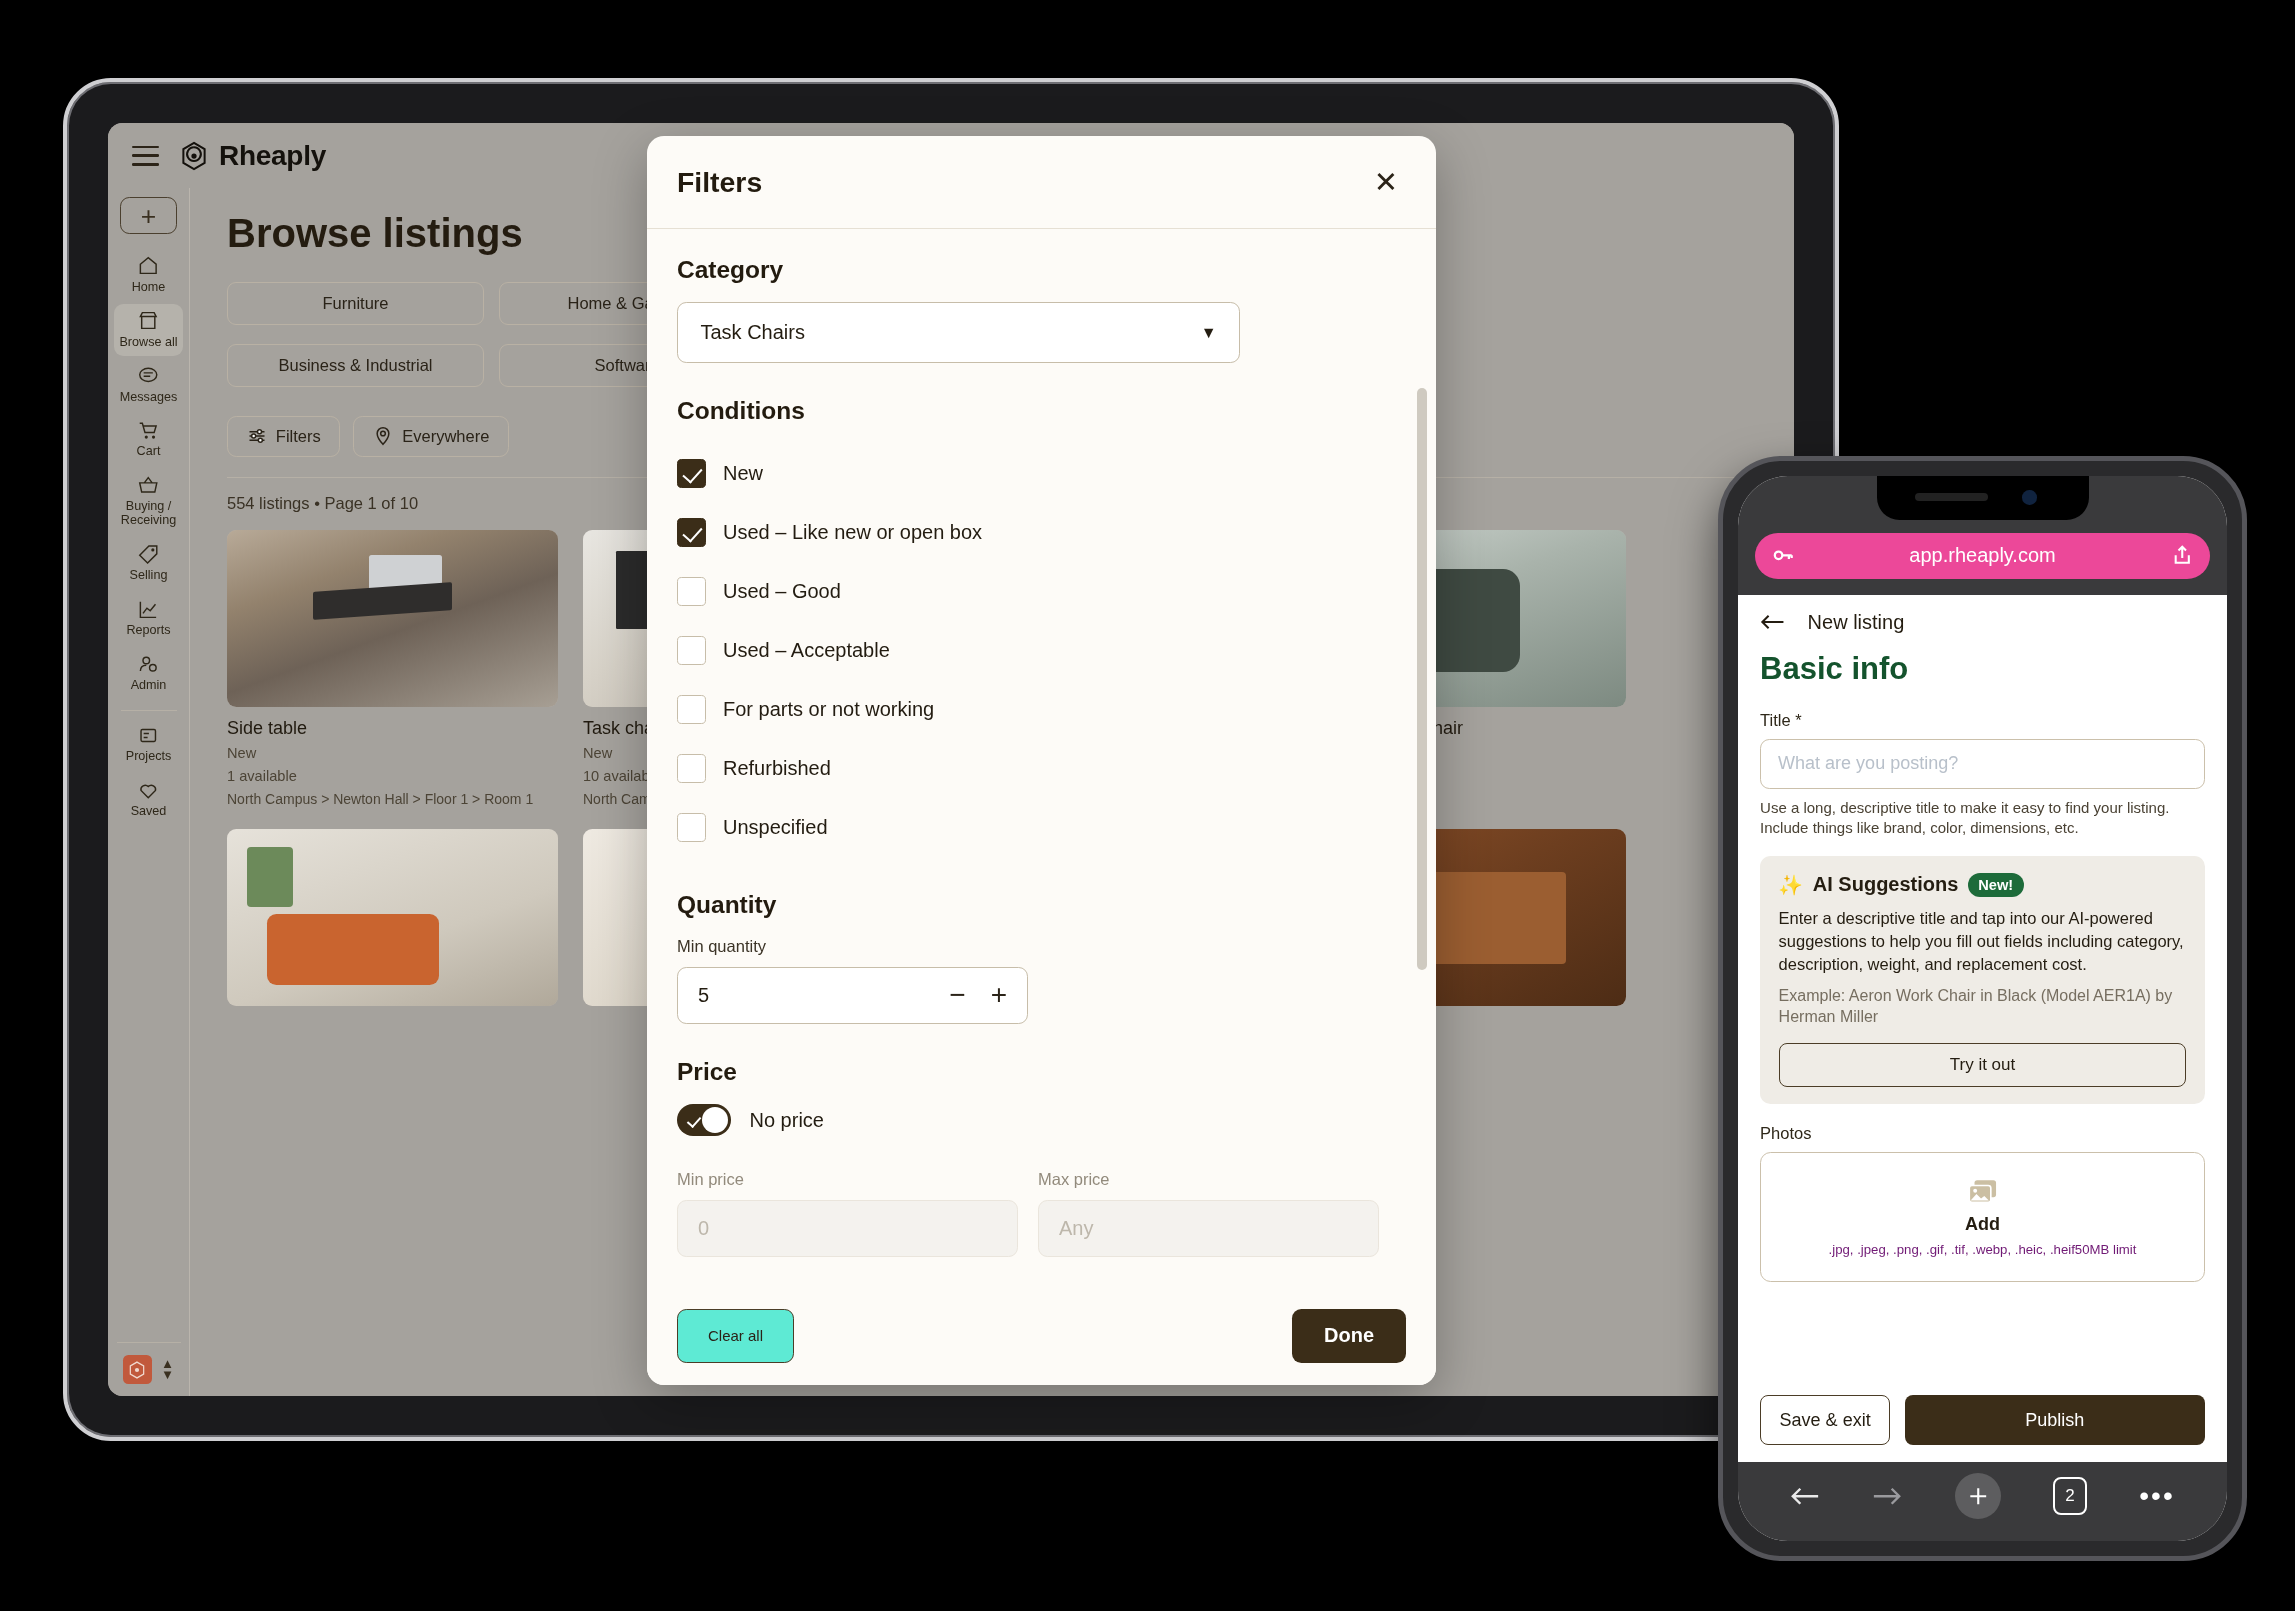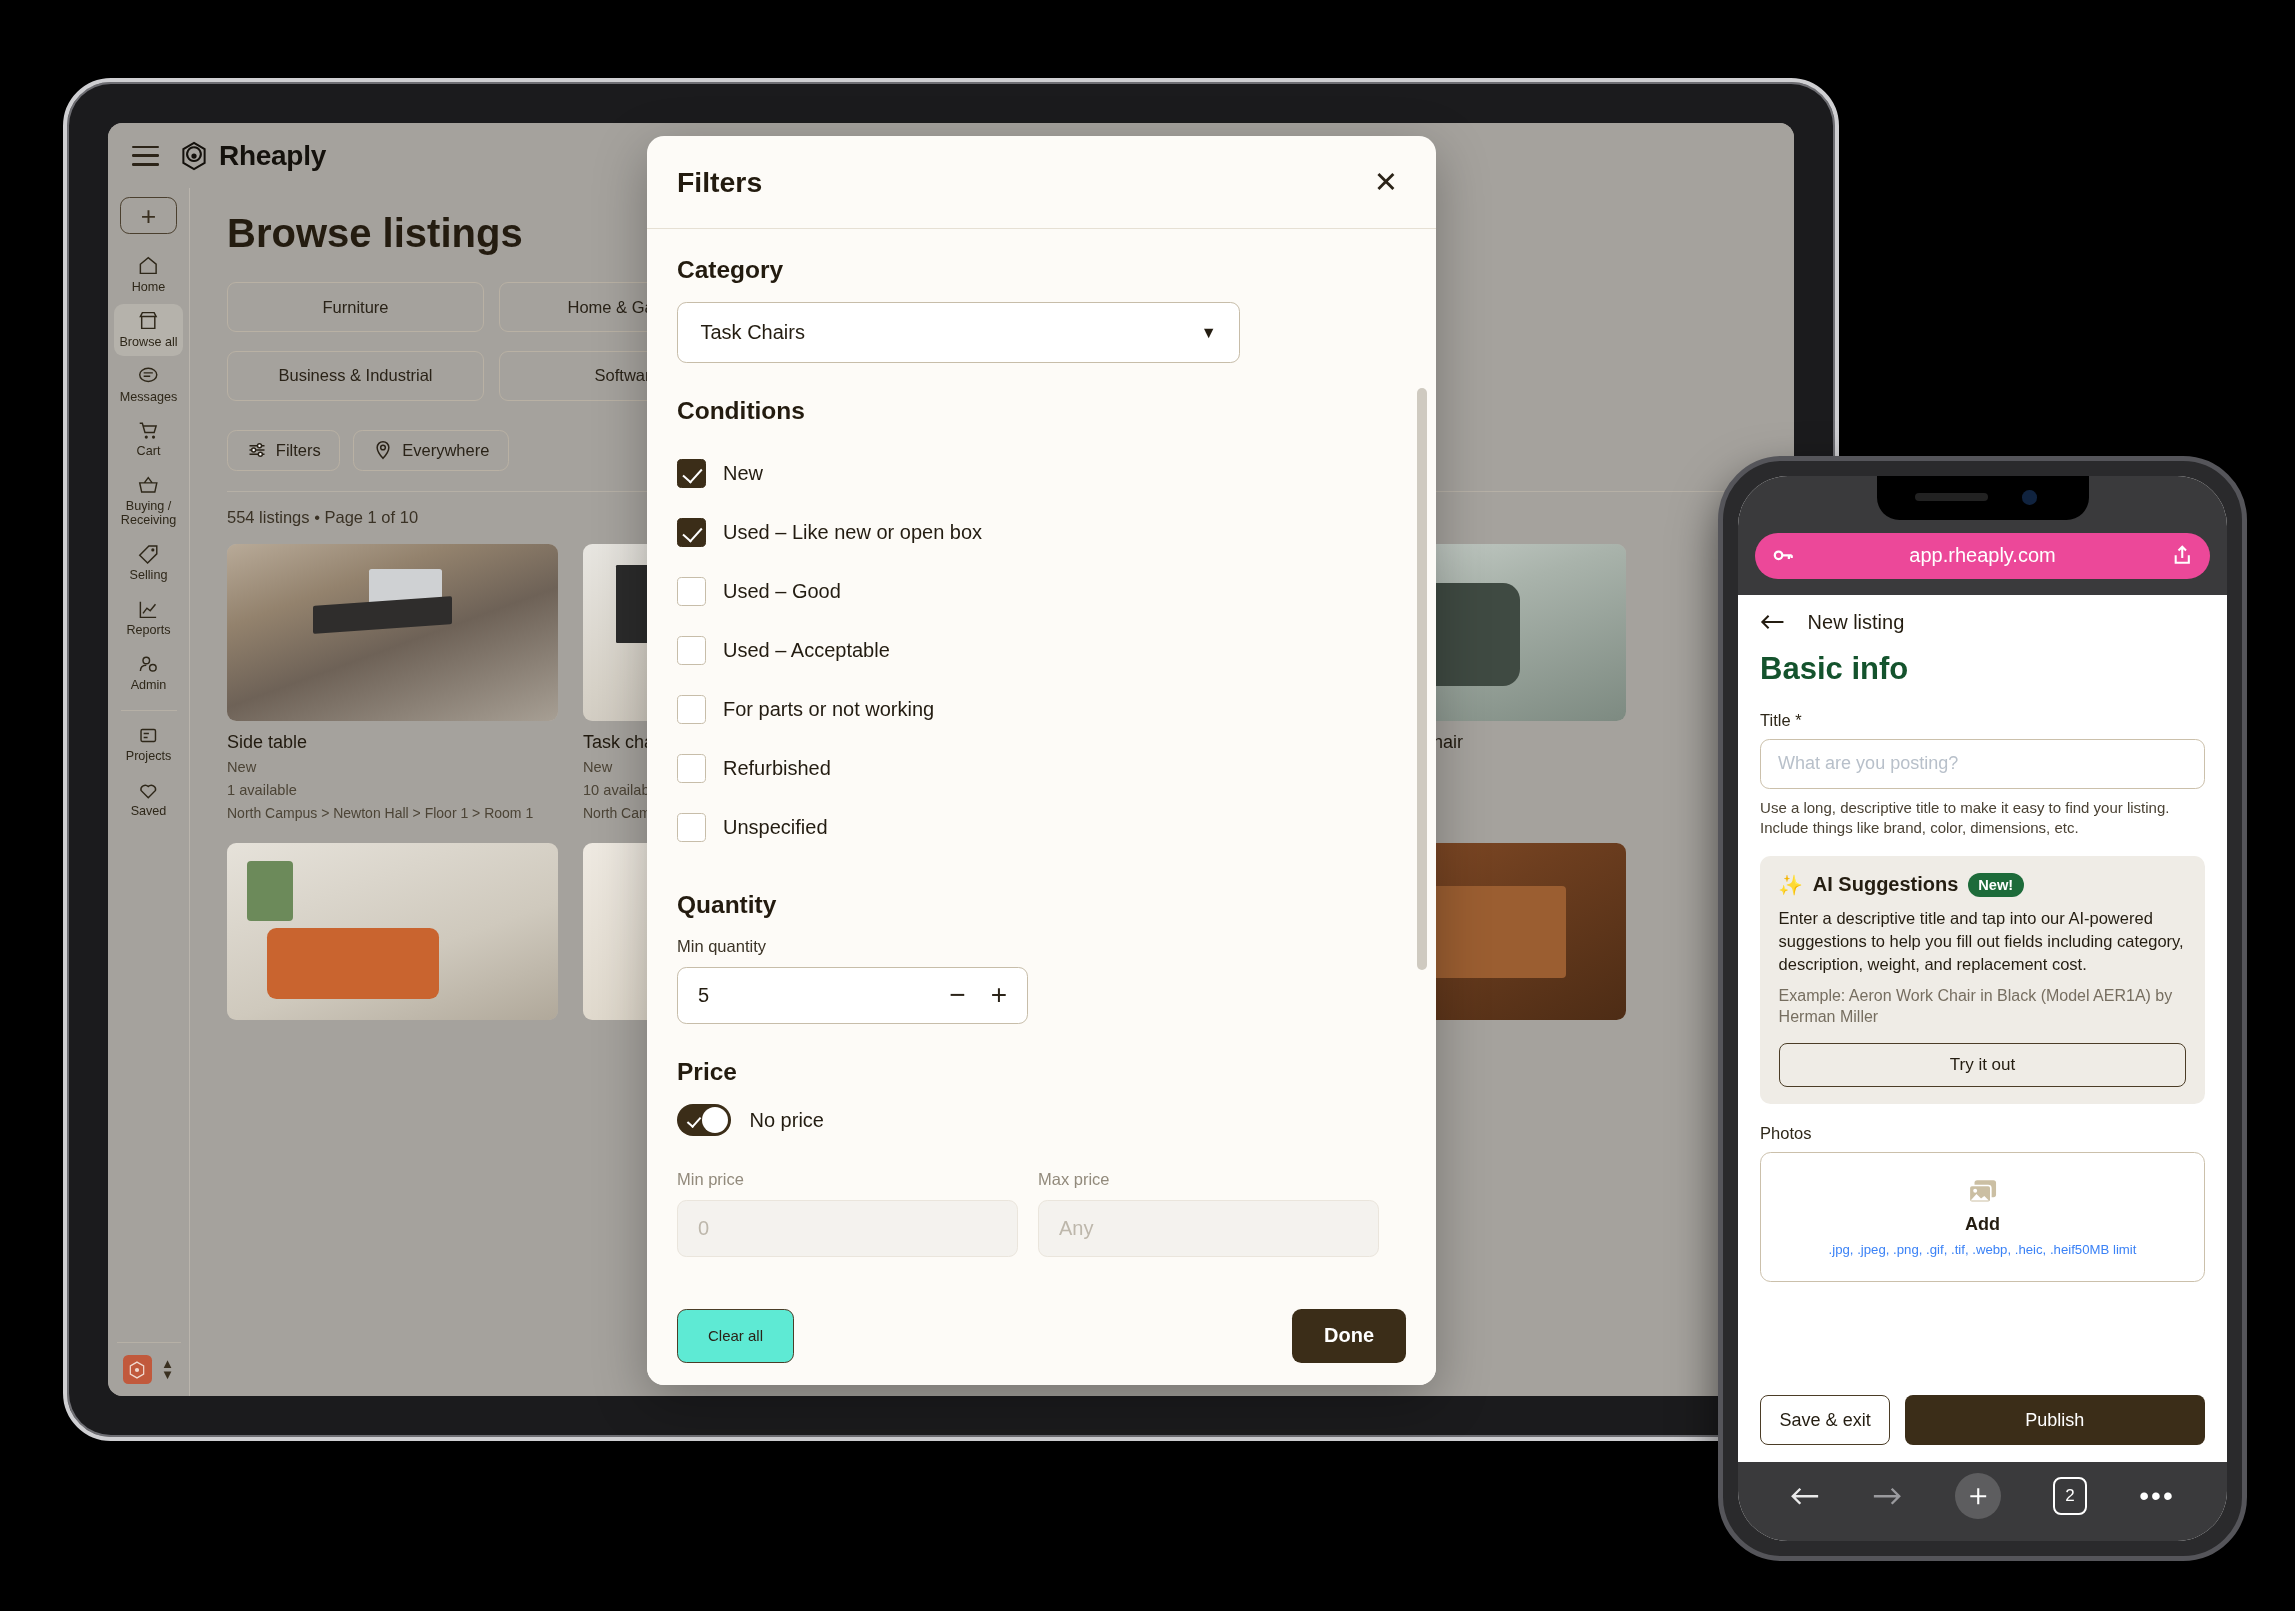--- a/index.html
+++ b/index.html
@@ -61,21 +61,21 @@
   .sidebar-spacer { flex: 1; }
   .sb-bottom { width: 64px; border-top: 0.7px solid #b6b0a6; padding-top: 12px; display:flex; align-items:center; justify-content:center; gap: 9.3px; margin-bottom: 12px;}
   .org-avatar { width: 29px; height: 29px; border-radius: 5.3px; background: #c1593c; display:flex; align-items:center; justify-content:center;}
   .chev-ud { font-size: 13.2px; color: #3a3020; line-height: .8; text-align:center;}
 
   
   .main { flex: 1; min-width: 0; padding: 22.5px 0 0 37px; overflow: hidden; position: relative; }
   .page-title { font-size: 40px; font-weight: 700; color: #241c10; margin-bottom: 26.5px; }
   .cat-grid { display: grid; grid-template-columns: repeat(4, 257px); gap: 18.5px 14.6px; margin-bottom: 29px; }
   .cat-pill {
-    height: 50px; border: 0.7px solid #b9b1a4; border-radius: 9px;
+    height: 43px; border: 0.7px solid #b9b1a4; border-radius: 9px;
     display: flex; align-items: center; justify-content: center;
     font-size: 16.5px; color: #2a2318; cursor: pointer; white-space: nowrap; overflow: hidden;
   }
   .filter-row { display: flex; gap: 13.2px; margin-bottom: 20px; }
   .chip {
     height: 41px; padding: 0 18.5px; border: 0.7px solid #b9b1a4; border-radius: 9.3px;
     display: flex; align-items: center; gap: 9.3px; font-size: 16.5px; color: #2a2318; cursor: pointer;
   }
   .chip svg { width: 20px; height: 20px; }
   .rule { height: 0.7px; background: #b6b0a6; margin-right: 33px; }
@@ -247,21 +247,21 @@
     background: #efece6; display: flex; align-items: center; justify-content: center;
     font-size: 17px; color: #241d11; cursor: pointer;
   }
   .ph-sec { font-size: 16.5px; color: #2e2719; margin-top: 20px; margin-bottom: 9.3px; }
   .photo-drop {
     border: 0.7px solid #cbc0ab; border-radius: 10.6px; height: 130px;
     display: flex; flex-direction: column; align-items: center; justify-content: center; gap: 6.6px; cursor: pointer;
   }
   .photo-ico { width: 34px; height: 30px; }
   .photo-add { font-size: 18px; font-weight: 700; color: #241d11; }
-  .photo-types { font-size: 13.2px; color: #3b82f6; }
+  .photo-types { font-size: 13.2px; color: #701a75; }
 
   .ph-actions { display: flex; gap: 14.6px; padding: 22.5px 22.5px 17px; background:#fff; flex-shrink:0;}
   .btn-save {
     height: 50px; padding: 0 18.5px; border: 0.7px solid #4b3d27; border-radius: 8px; background: #fff;
     font-size: 18px; color: #241d11; display: flex; align-items: center; cursor: pointer;
   }
   .btn-publish {
     flex: 1; height: 50px; border-radius: 8px; background: #3b2d18; color: #fff;
     font-size: 18px; display: flex; align-items: center; justify-content: center; cursor: pointer;
   }

